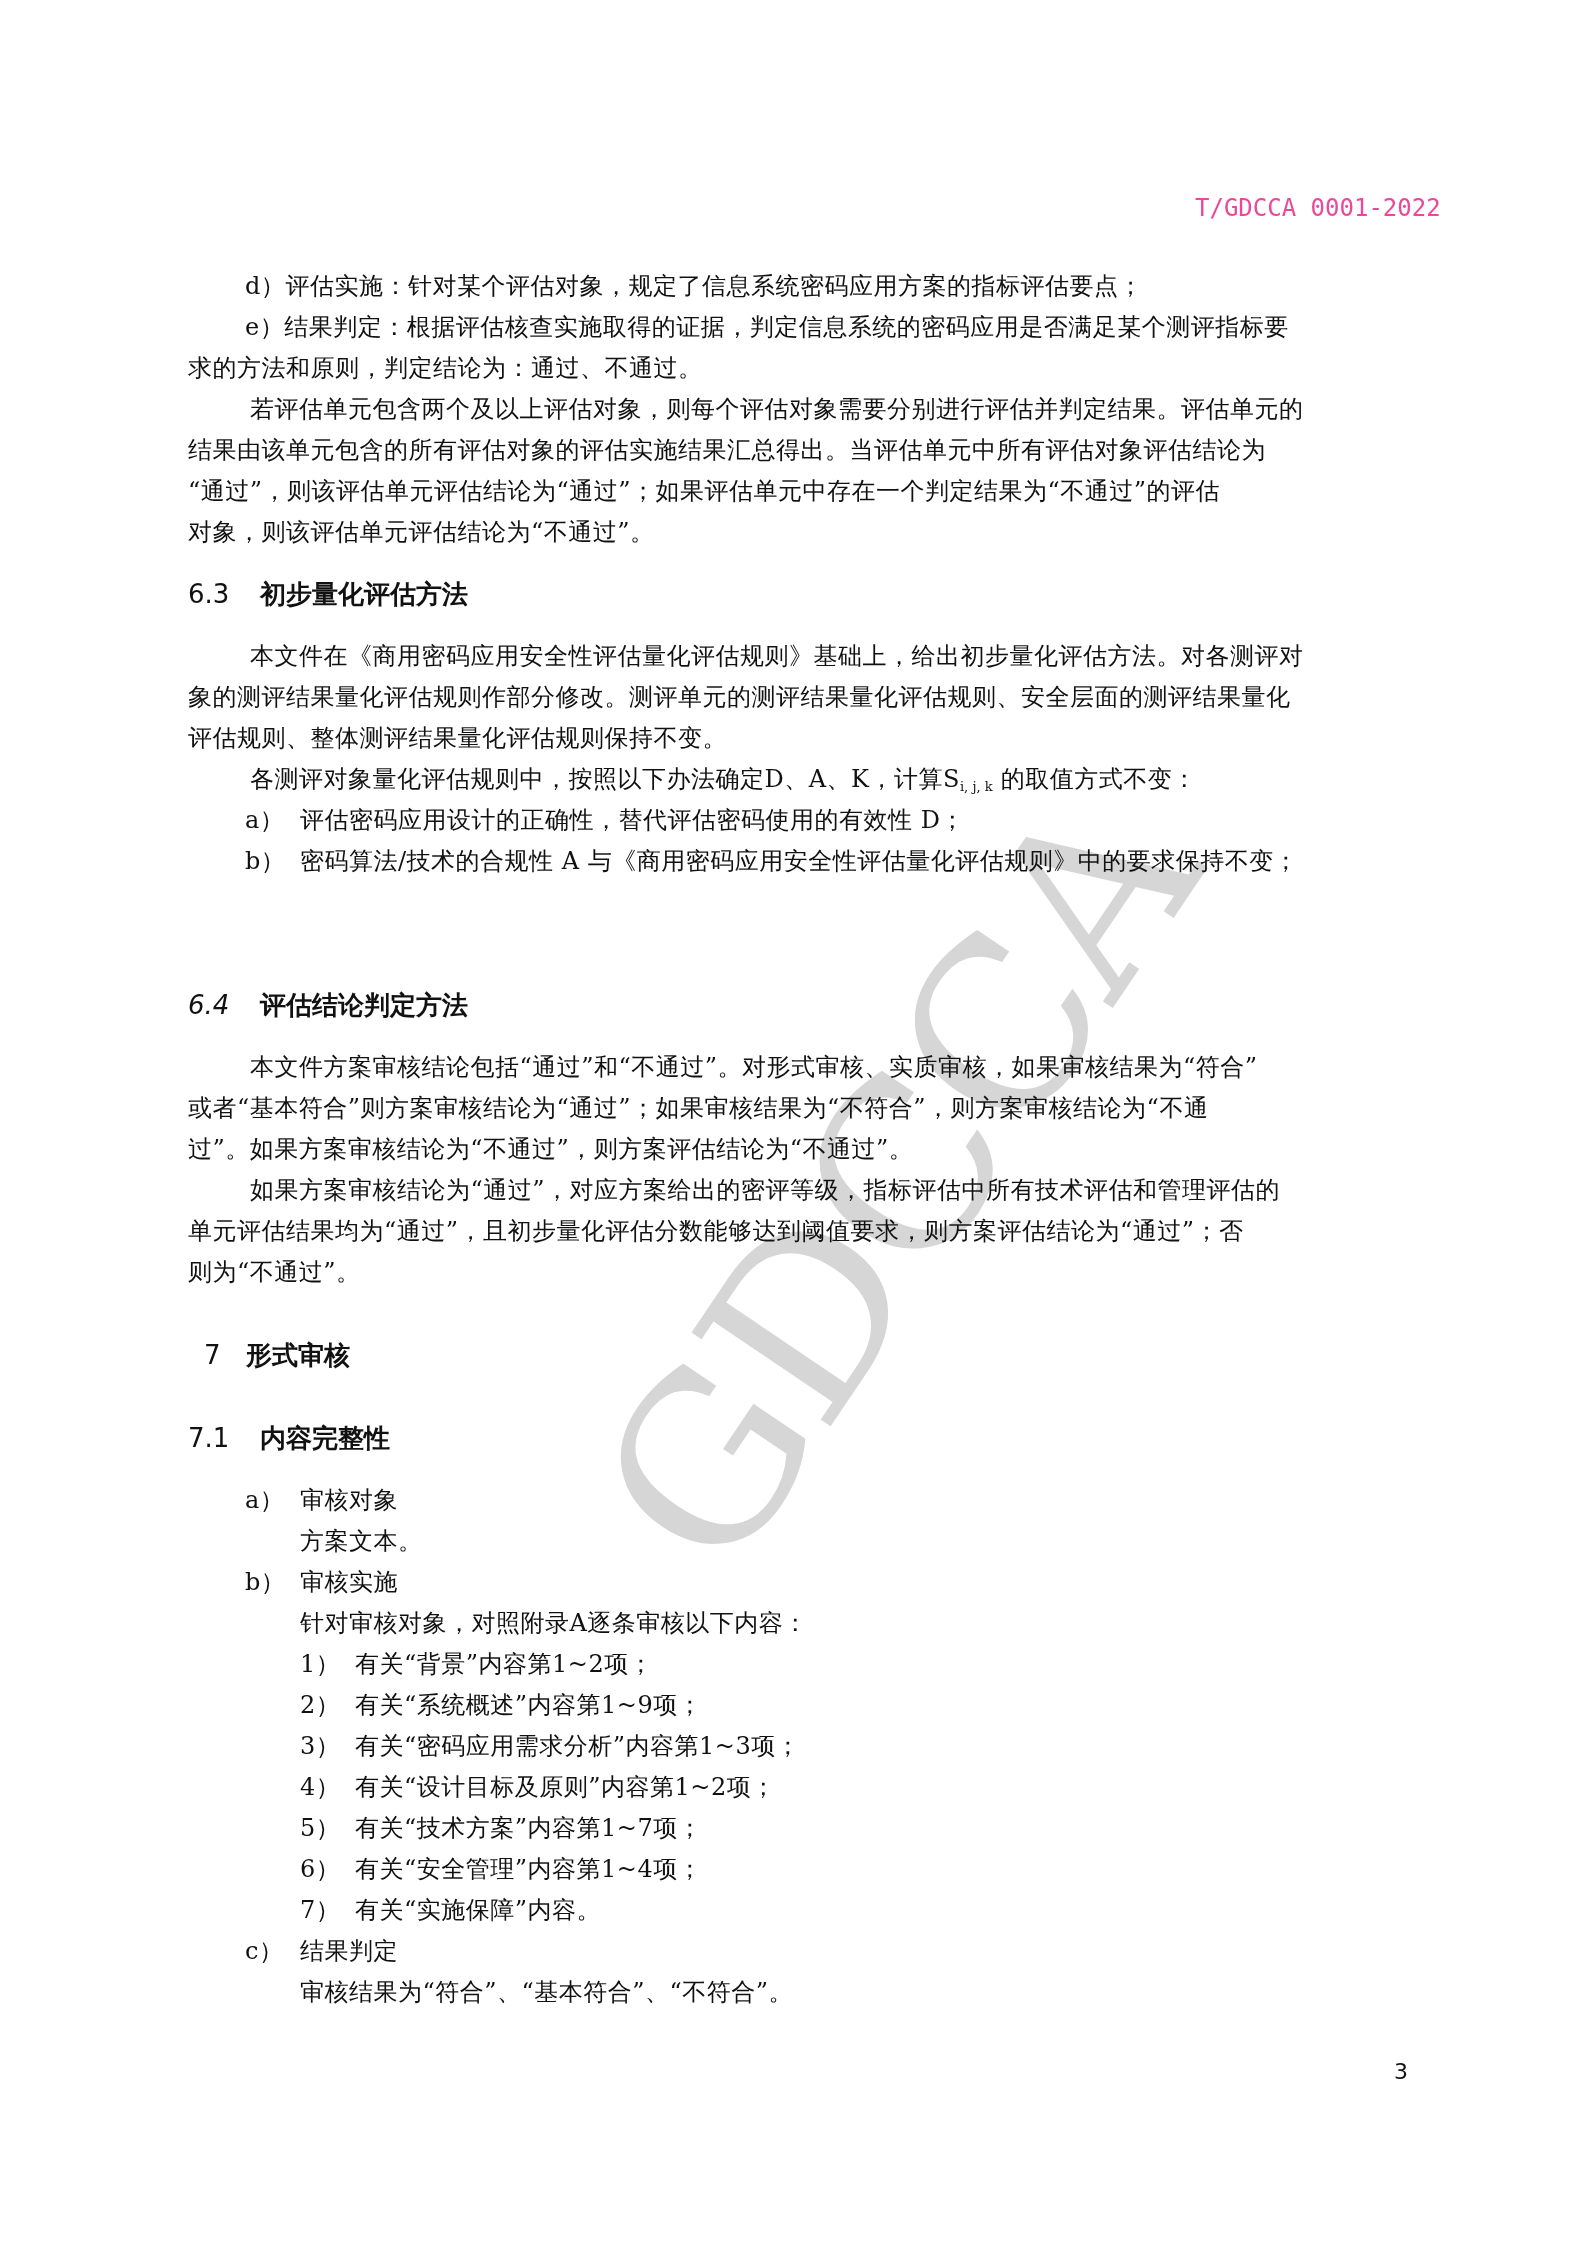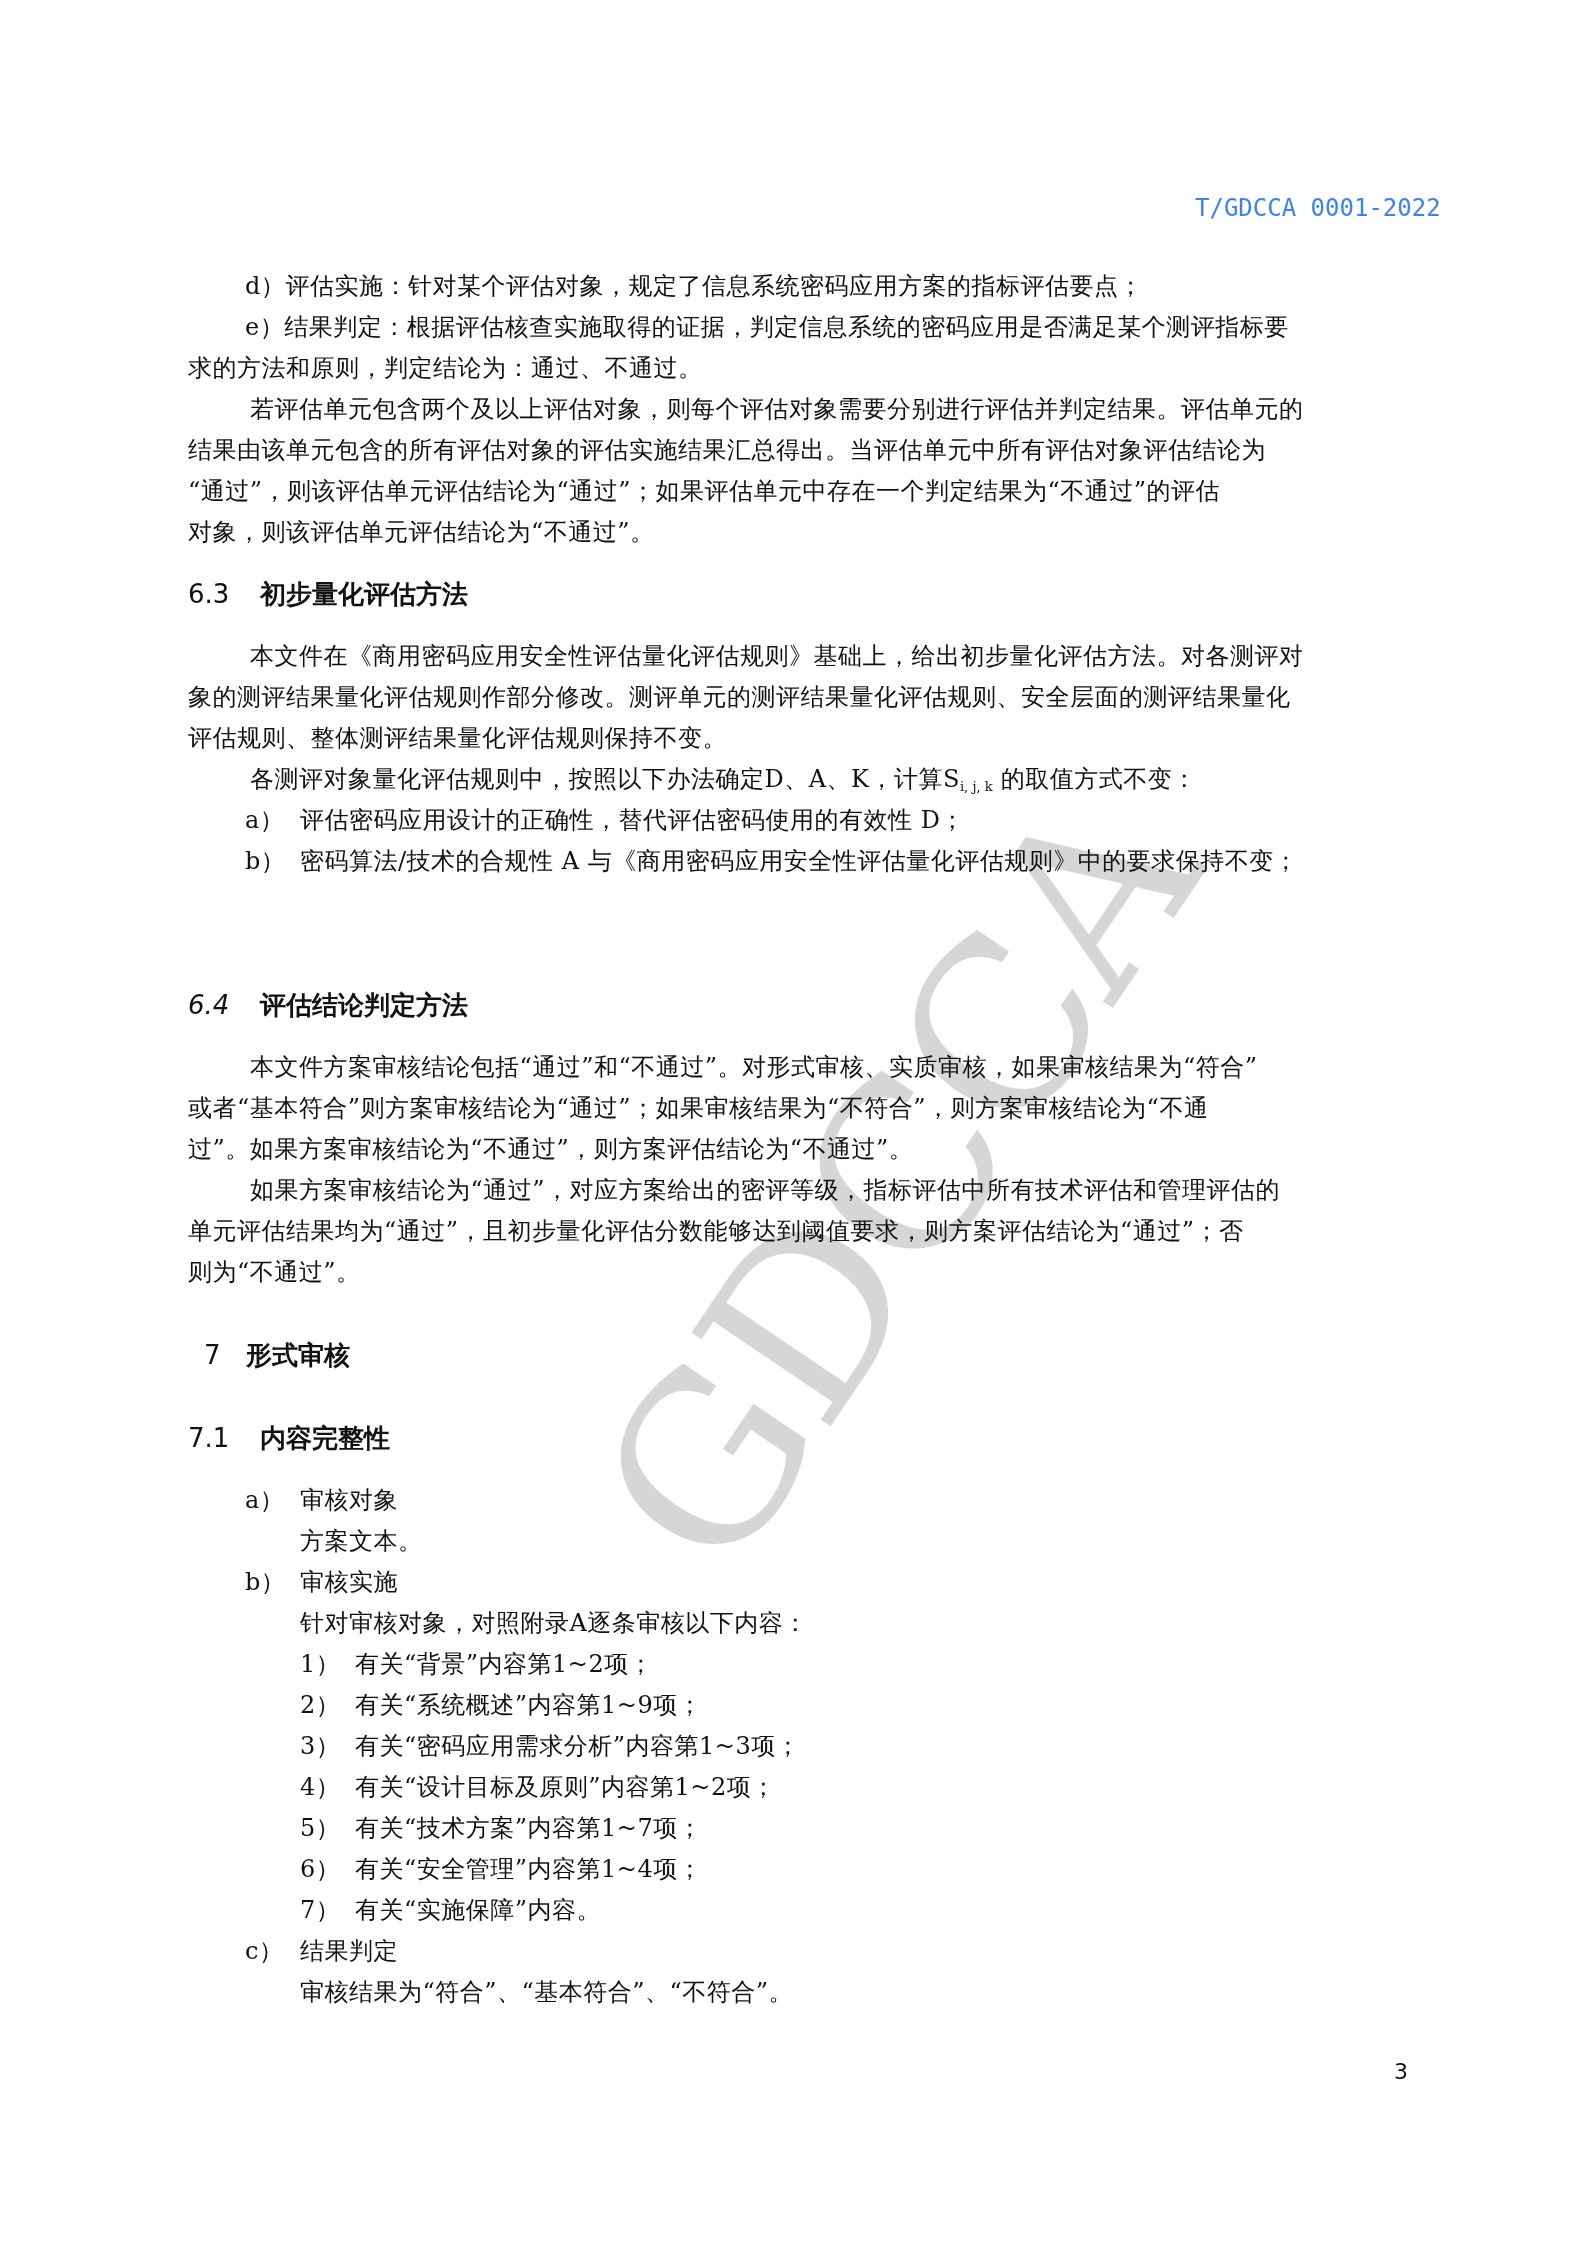--- a/index.html
+++ b/index.html
@@ -21,21 +21,21 @@
     line-height: 30px;
     color: #111;
     white-space: nowrap;
     font-weight: bold;
   }
   .hd .num { display: inline-block; font-weight: normal; }
   .docid {
     position: absolute;
     left: 1195px; top: 193px;
     font-family: "DejaVu Sans Mono", "Liberation Mono", monospace;
-    font-size: 24px; line-height: 30px; color: #3b82f6;
+    font-size: 24px; line-height: 30px; color: #ec4899;
   }
   .pagenum {
     position: absolute; left: 1394px; top: 2058px;
     font-family: "DejaVu Sans", "Liberation Sans", sans-serif;
     font-size: 22px; line-height: 28px; color: #111;
   }
   .lbl { display: inline-block; }
   .sub { font-size: 13px; vertical-align: -4px; letter-spacing: 0; }
   .watermark {
     position: absolute;

